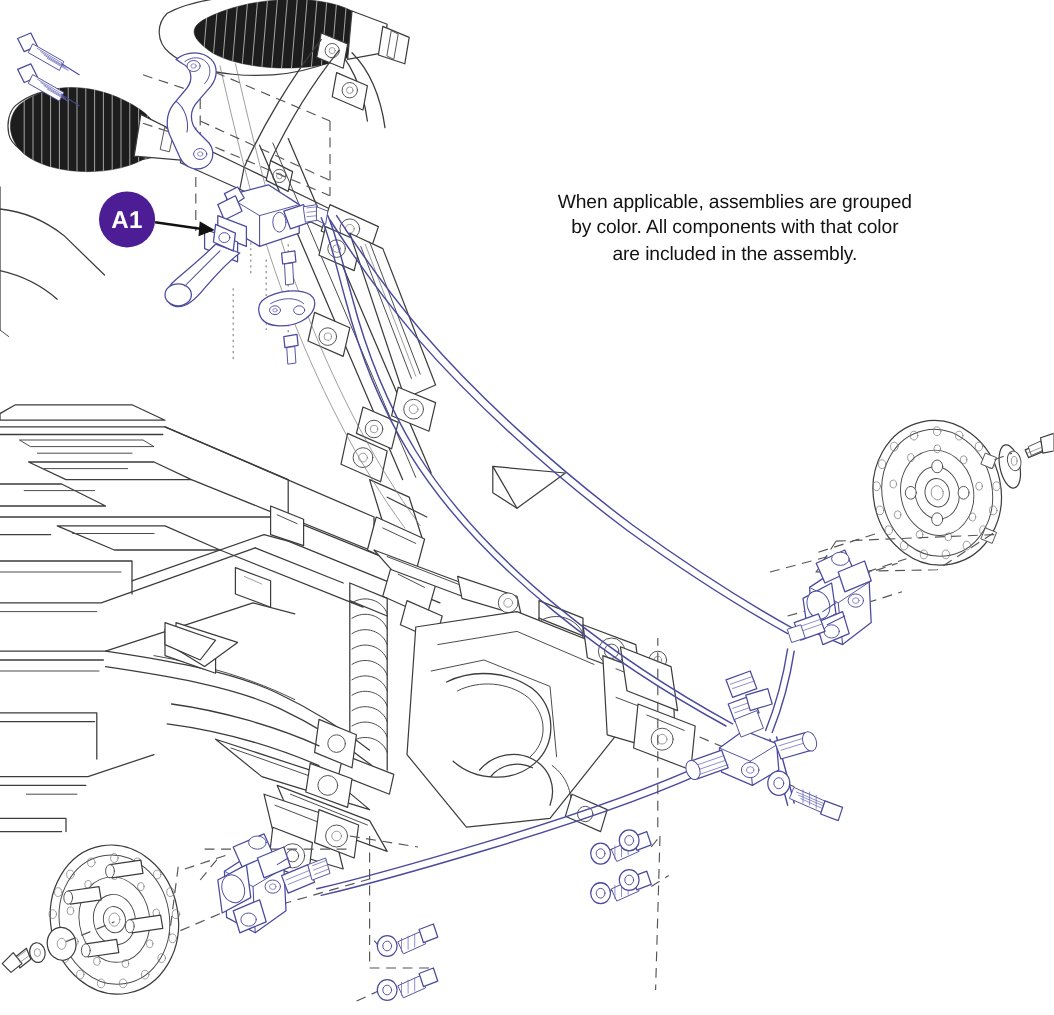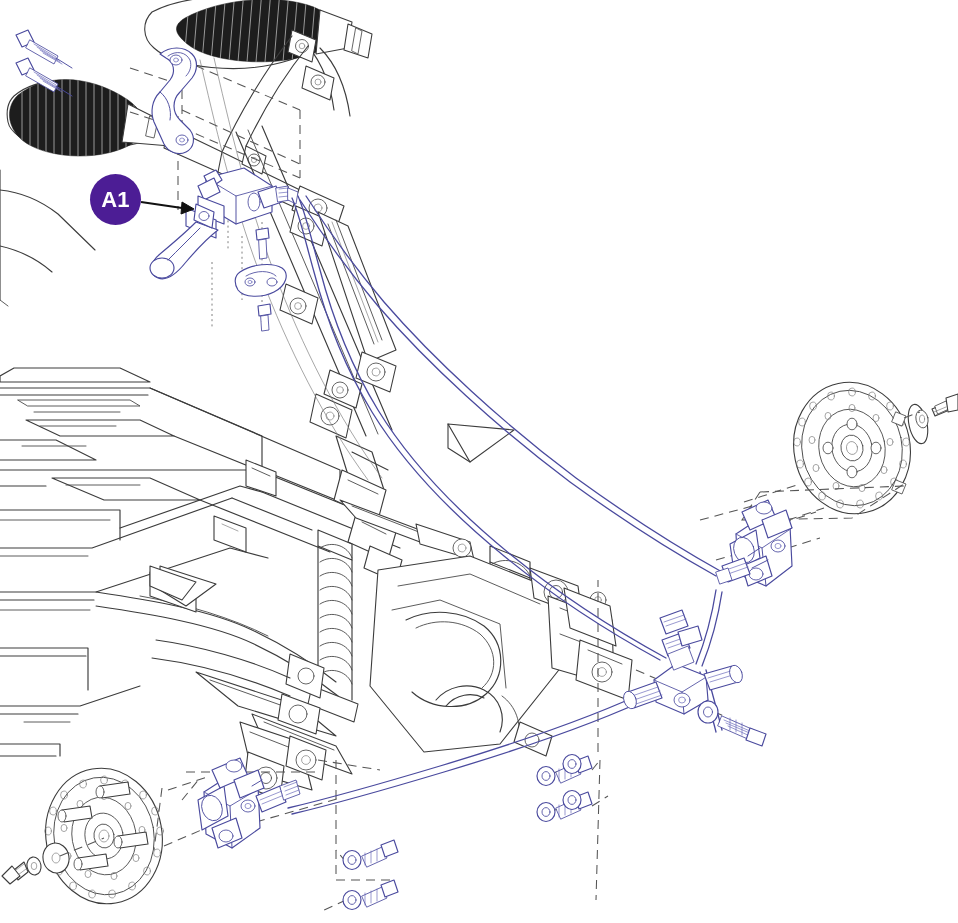--- a/index.html
+++ b/index.html
@@ -760,16 +760,19 @@
         <ellipse class="blf2" cx="572" cy="800" rx="4" ry="4.4"></ellipse>
       </g>
     </g>
 
     <g>
       <path d="M141,202 L182,208" fill="none" stroke="#111111" stroke-width="2.2"></path>
       <path d="M182,202 L194,209 L181,214 Z" fill="#111111" stroke="#111111" stroke-width="1"></path>
     </g>
   </svg>
 
+  <div class="note-block">When applicable, assemblies are grouped
+by color. All components with that color
+are included in the assembly.</div>
 
   <div class="callout">A1</div>
 
 </div>
 
 </body></html>

